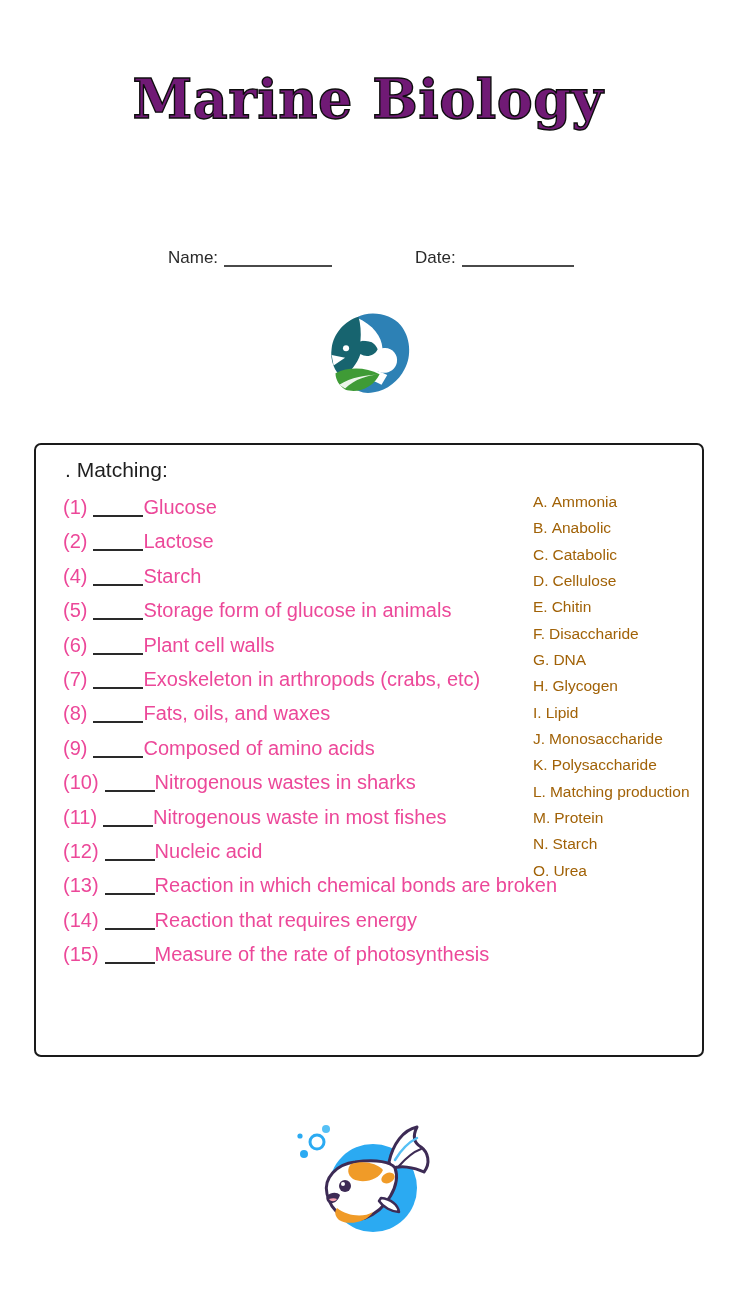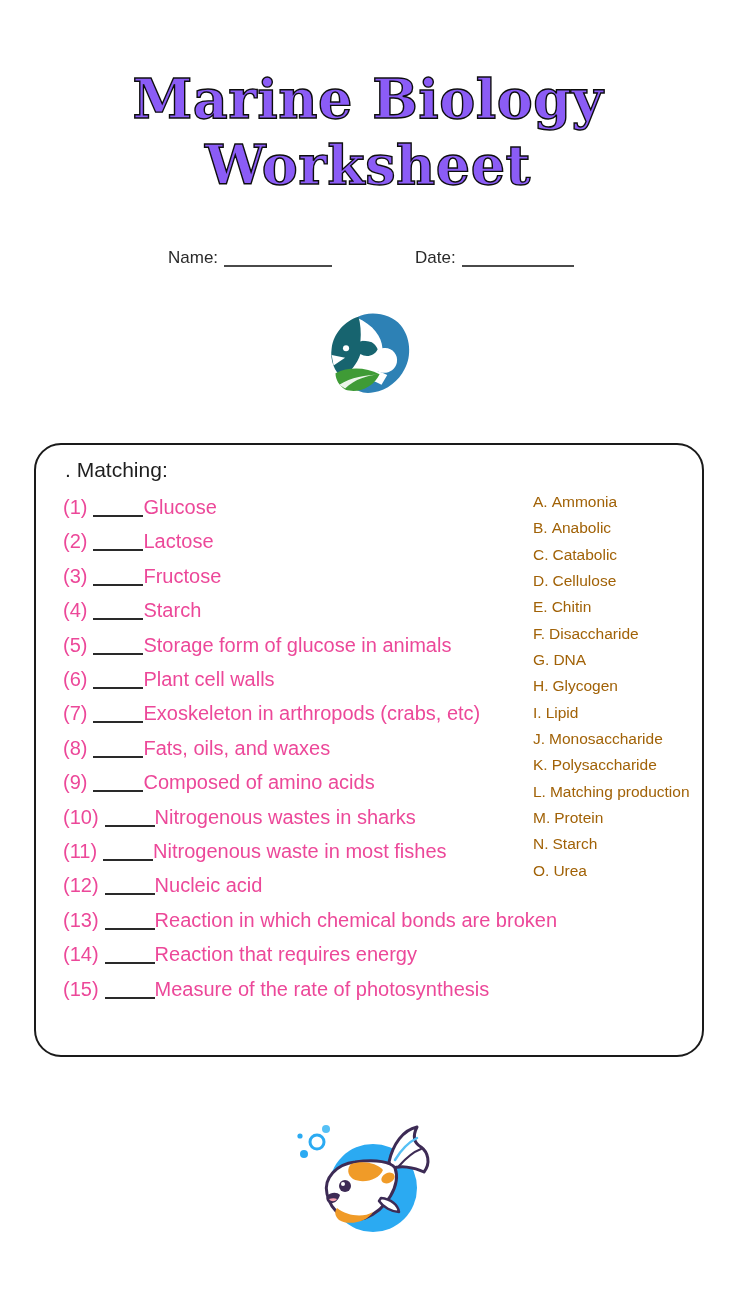--- a/index.html
+++ b/index.html
@@ -14,21 +14,21 @@
   .sheet{position:absolute;inset:0;}
 
   
   .title{
     position:absolute;top:66px;left:0;width:736px;
     text-align:center;
     font-family:"DejaVu Serif", serif;
     font-weight:bold;
     font-size:54px;
     line-height:66px;
-    color:#8b5cf6;
+    color:#701a75;
     -webkit-text-stroke:1.4px #0d0d0d;
     letter-spacing:0.5px;
   }
 
   
   .fields{position:absolute;top:248px;left:0;width:708px;height:30px;font-size:17px;color:#2a2a2a;}
   .field-name{position:absolute;left:168px;top:0;}
   .field-date{position:absolute;left:415px;top:0;}
   .field-label{display:inline-block;}
   .write-line{
@@ -41,21 +41,21 @@
 
   
   .logo-top{position:absolute;left:324px;top:308px;width:92px;height:92px;}
   .logo-bottom{position:absolute;left:291px;top:1122px;width:152px;height:126px;}
 
   
   .match-box{
     position:absolute;left:34px;top:443px;
     width:666px;height:610px;
     border:2px solid #1a1a1a;
-    border-radius:27px;
+    border-radius:7px;
     background:#fff;
   }
   .match-heading{
     position:absolute;left:29px;top:13px;
     font-size:21px;color:#1f1f1f;
   }
   .items{position:absolute;left:27px;top:45px;white-space:nowrap;}
   .item{line-height:34.4px;font-size:20px;color:#ec4899;}
   .item .num{display:inline-block;}
   .blank{
@@ -67,21 +67,20 @@
   .answer{line-height:26.35px;font-size:15.5px;color:#a16207;}
   .answer .letter{margin-right:4px;}
 </style>
 </head>
 <body>
 
 <div class="sheet">
 
   <div class="title">
     <div>Marine Biology</div>
-    <div>Worksheet</div>
   </div>
 
   <div class="fields">
     <div class="field-name">
       <span class="field-label">Name:</span><span class="write-line name"></span>
     </div>
     <div class="field-date">
       <span class="field-label">Date:</span><span class="write-line date"></span>
     </div>
   </div>
@@ -103,21 +102,20 @@
     <path d="M12,68 C26,61 44,62 58,69 C52,82 36,90 22,85 C16,81 12,75 12,68 Z" fill="#3F9B36"></path>
     <path d="M16,80 C28,72 44,70 58,69 C46,70 32,74 22,84 Z" fill="#ffffff" opacity="0.9"></path>
   </svg>
 
   <div class="match-box">
     <div class="match-heading">. Matching:</div>
 
     <div class="items">
       <div class="item"><span class="num">(1)</span><span class="blank"></span><span class="term">Glucose</span></div>
       <div class="item"><span class="num">(2)</span><span class="blank"></span><span class="term">Lactose</span></div>
-      <div class="item"><span class="num">(3)</span><span class="blank"></span><span class="term">Fructose</span></div>
       <div class="item"><span class="num">(4)</span><span class="blank"></span><span class="term">Starch</span></div>
       <div class="item"><span class="num">(5)</span><span class="blank"></span><span class="term">Storage form of glucose in animals</span></div>
       <div class="item"><span class="num">(6)</span><span class="blank"></span><span class="term">Plant cell walls</span></div>
       <div class="item"><span class="num">(7)</span><span class="blank"></span><span class="term">Exoskeleton in arthropods (crabs, etc)</span></div>
       <div class="item"><span class="num">(8)</span><span class="blank"></span><span class="term">Fats, oils, and waxes</span></div>
       <div class="item"><span class="num">(9)</span><span class="blank"></span><span class="term">Composed of amino acids</span></div>
       <div class="item"><span class="num">(10)</span><span class="blank"></span><span class="term">Nitrogenous wastes in sharks</span></div>
       <div class="item"><span class="num">(11)</span><span class="blank"></span><span class="term">Nitrogenous waste in most fishes</span></div>
       <div class="item"><span class="num">(12)</span><span class="blank"></span><span class="term">Nucleic acid</span></div>
       <div class="item"><span class="num">(13)</span><span class="blank"></span><span class="term">Reaction in which chemical bonds are broken</span></div>

